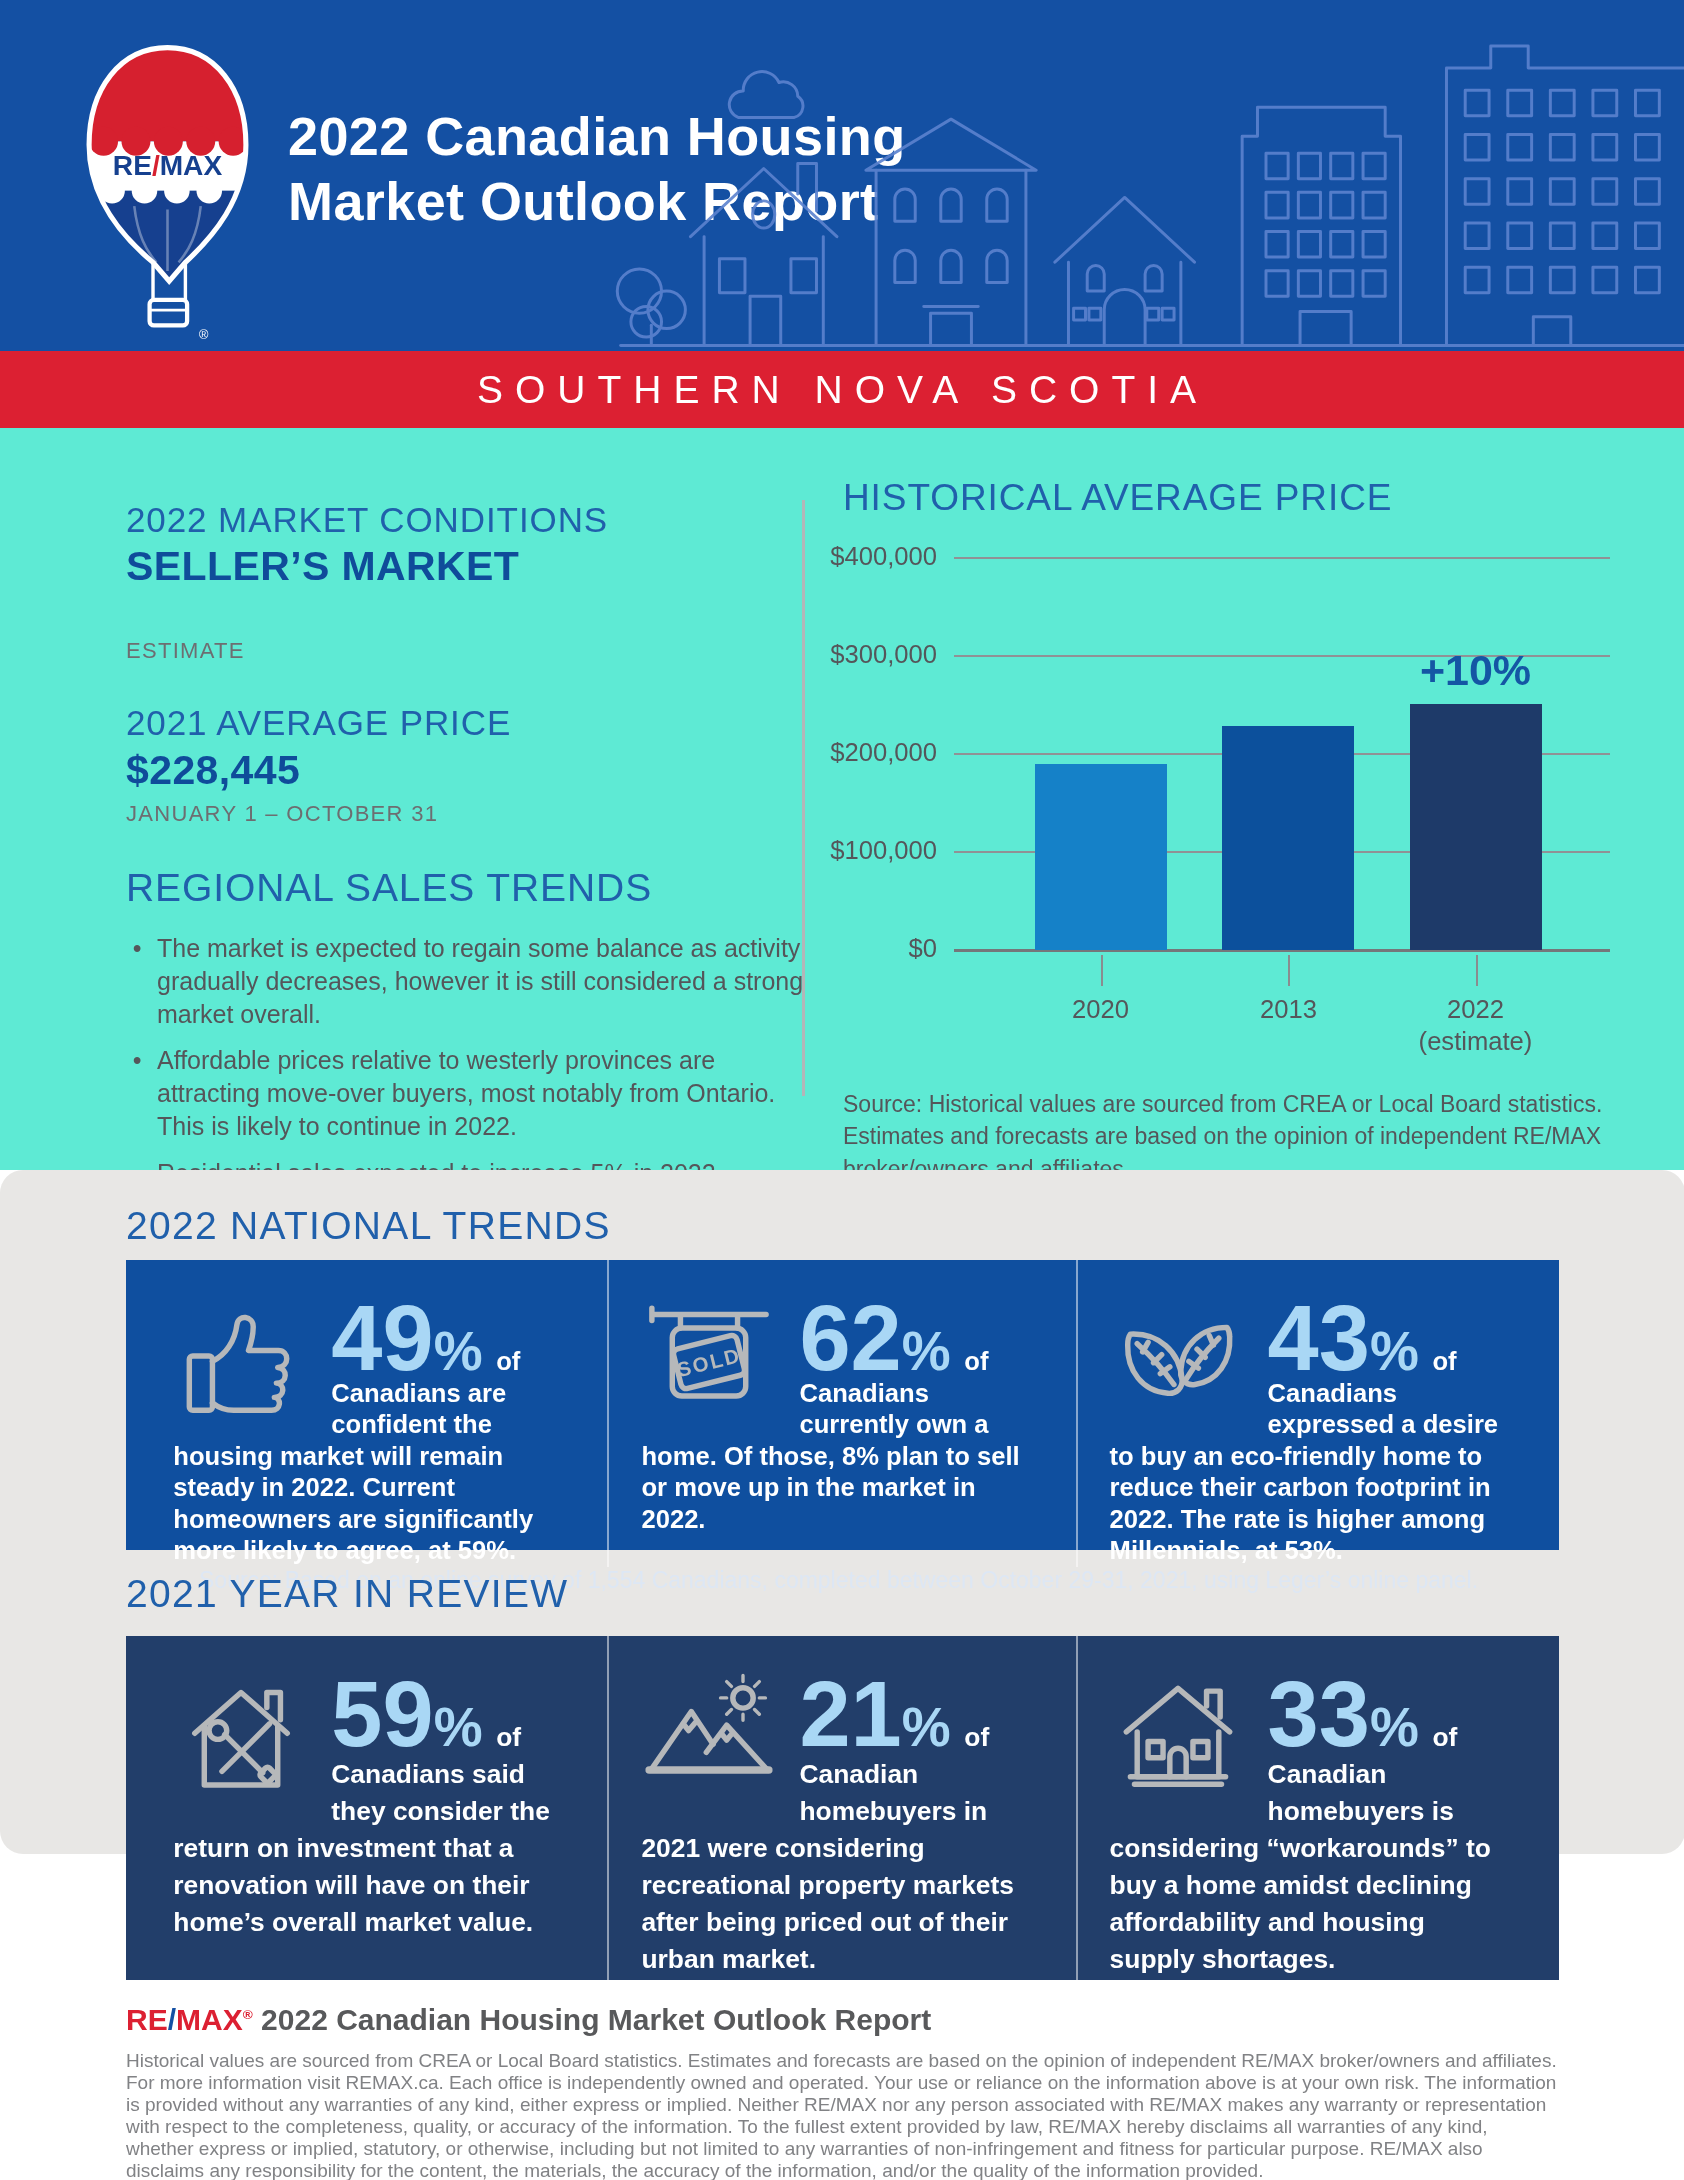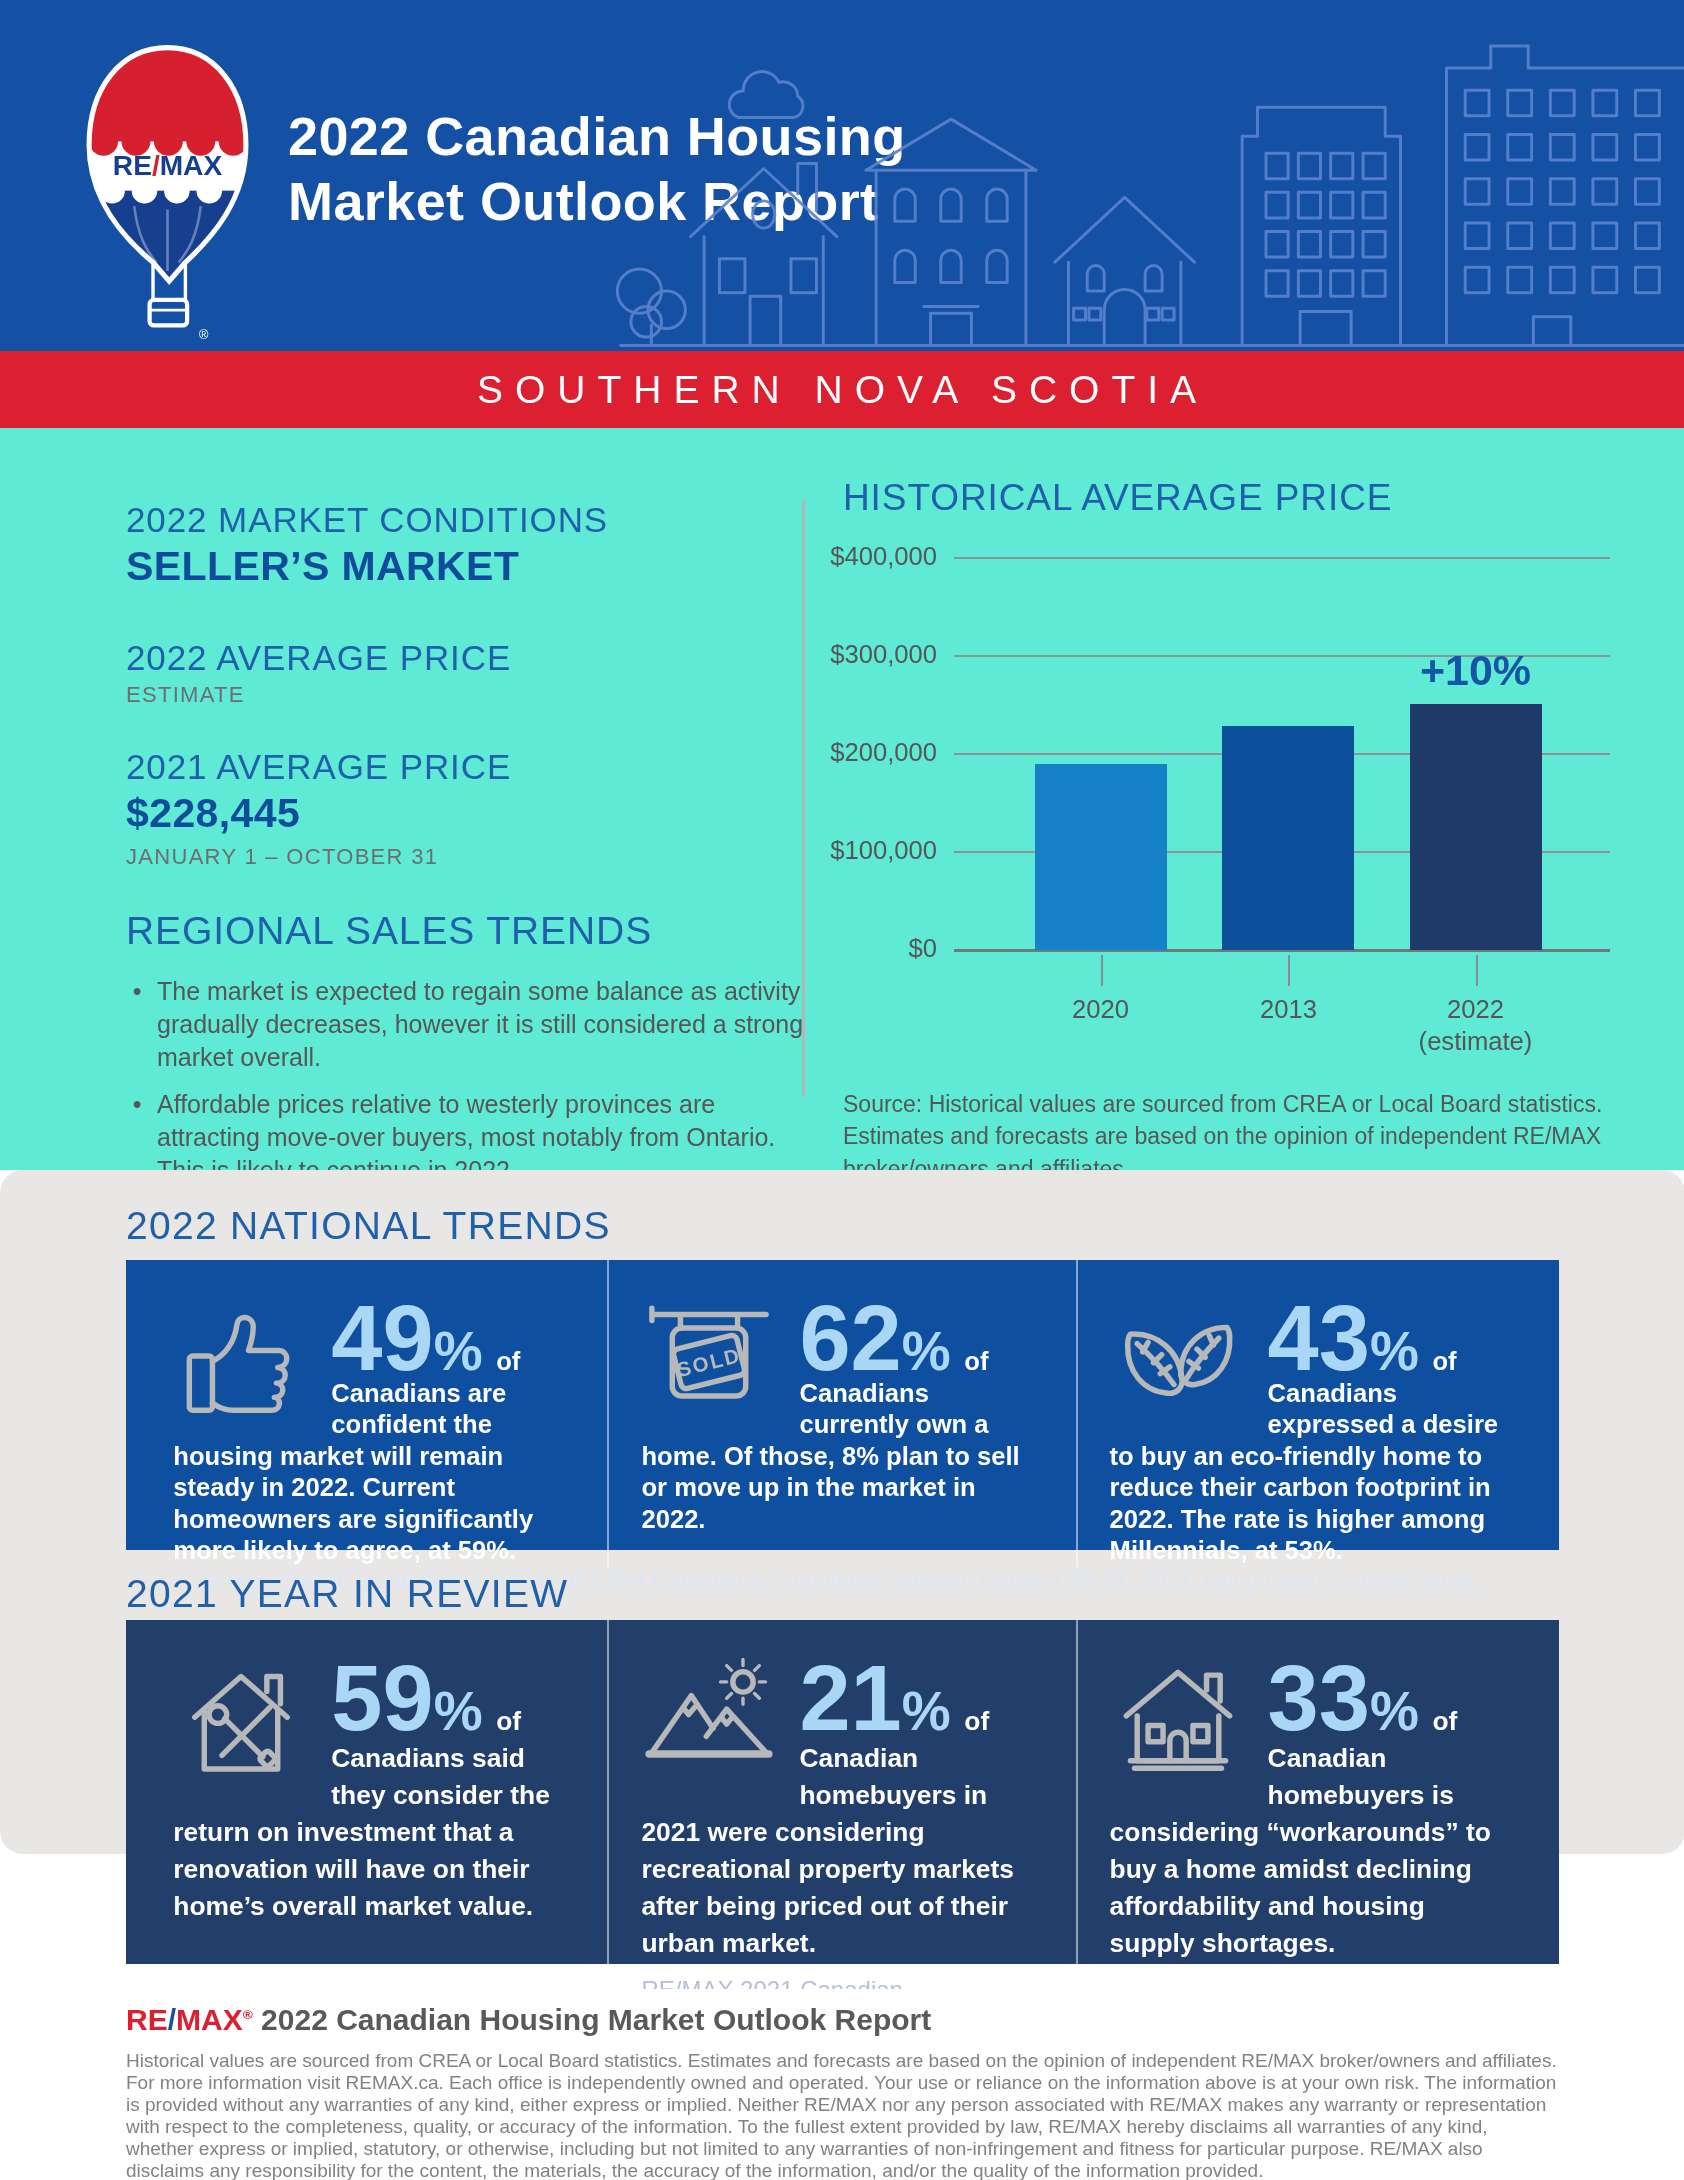--- a/index.html
+++ b/index.html
@@ -52,21 +52,21 @@
   .bar-annotation{position:absolute; width:187px; text-align:center; font-size:43px; font-weight:800; color:#1456a4;}
   .chart-source{margin:6.8px 0 0 0; font-size:23px; line-height:1.42; color:#55565a; width:767px;}
 
   
   .trends{position:absolute; top:1170px; left:0; width:100%; height:684px; background:var(--section_bg_gray,#e8e7e5); padding:0; box-sizing:border-box;border-radius:23px;}
   .section-heading{font-size:39px; color:var(--heading_blue,#2060ab); font-weight:400; letter-spacing:1.3px; margin:0 126px;}
   .h-natl{padding-top:34px;}
   .h-review{padding-top:22px;}
   .box{margin:12px 126px 0 126px; display:flex; flex-direction:column; box-sizing:border-box;}
   .box.natl{background:var(--national_box_blue,#0f4f9f); height:290px;}
-  .box.review{background:var(--review_box_navy,#223e6a); height:344px; margin-top:4px;}
+  .box.review{background:var(--review_box_navy,#223e6a); height:344px; margin-top:20px;}
   .cells{display:flex; flex:1; padding:0 15.3px;}
   .cell{flex:1; padding:78px 33px 0 32px; box-sizing:border-box; display:flex; flex-direction:column;}
   .cell + .cell{border-left:2.6px solid rgba(255,255,255,.5);}
   .cell-main{flex:1;}
   .icon-wrap{float:left; margin:-46px 22px 8.5px 0;}
   .stat-text{margin:0; color:#fff; font-weight:700;}
   .natl .stat-text{font-size:25.6px; line-height:31.5px;}
   .review .stat-text{font-size:26.4px; line-height:37px;}
   .big{font-weight:800; color:var(--light_blue_number,#a9d7f5); line-height:0; margin-right:13.6px; white-space:nowrap;}
   .big .num{font-size:92px;}
@@ -205,21 +205,20 @@
     </svg>
   </header>
 
   <div class="banner"><span>SOUTHERN NOVA SCOTIA</span></div>
 
   <section class="overview">
     <div class="left-col">
       <p class="stat-label first-block">2022 MARKET CONDITIONS</p>
       <p class="stat-value mc-value">SELLER’S MARKET</p>
 
-      <p class="stat-label">2022 AVERAGE PRICE</p>
       <p class="stat-note">ESTIMATE</p>
 
       <p class="stat-label">2021 AVERAGE PRICE</p>
       <p class="stat-value">$228,445</p>
       <p class="stat-note">JANUARY 1 – OCTOBER 31</p>
 
       <h2 class="rst-heading">REGIONAL SALES TRENDS</h2>
       <div class="bullet"><span>The market is expected to regain some balance as activity gradually decreases, however it is still considered a strong market overall.</span></div>
       <div class="bullet"><span>Affordable prices relative to westerly provinces are attracting move-over buyers, most notably from Ontario. This is likely to continue in 2022.</span></div>
       <div class="bullet"><span>Residential sales expected to increase 5% in 2022.</span></div>

